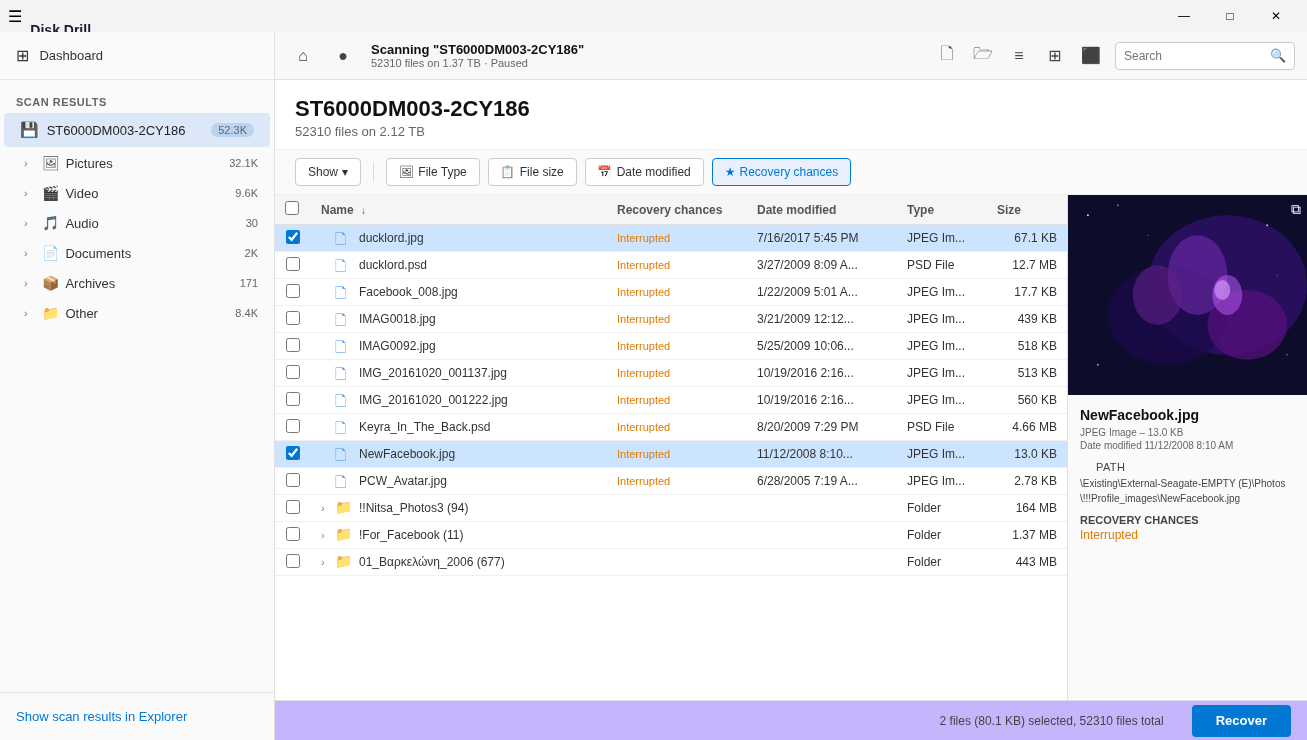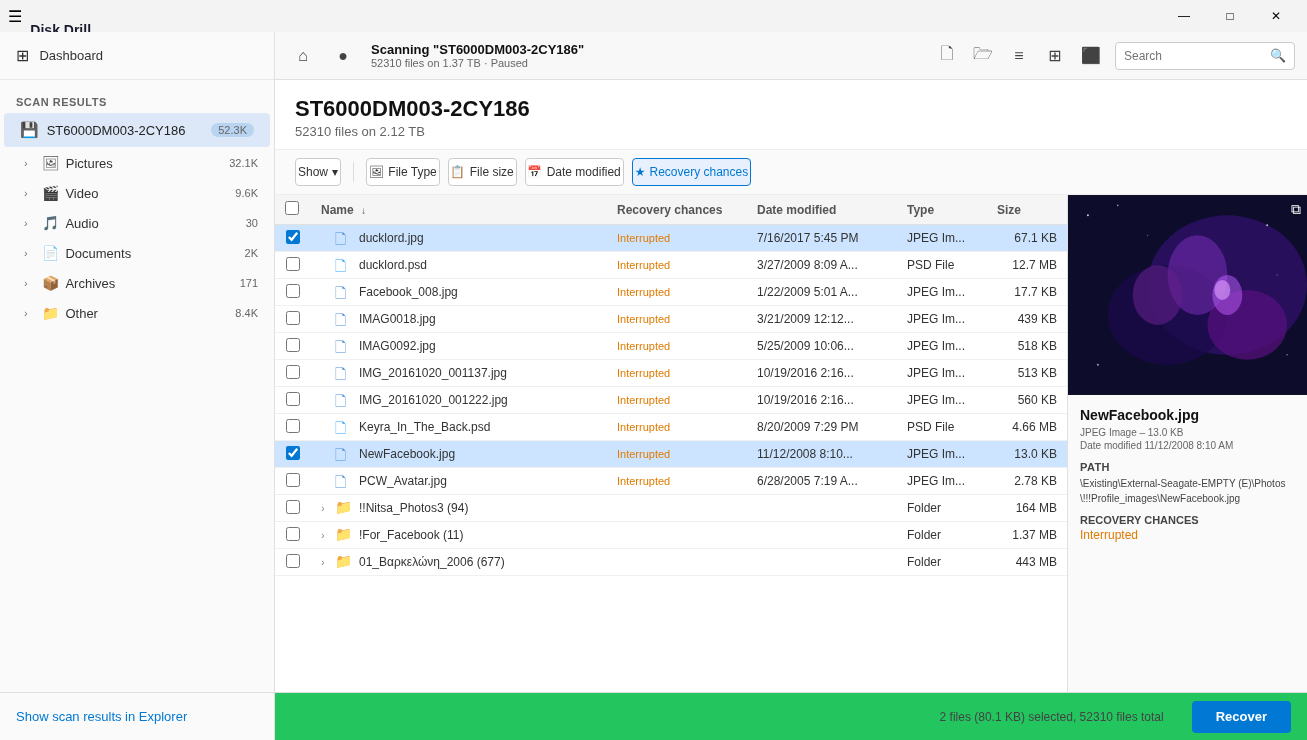--- a/index.html
+++ b/index.html
@@ -54,21 +54,21 @@
     .search-wrapper { position: relative; display: flex; align-items: center; }
     .search-wrapper .search-icon-inner { position: absolute; right: 8px; font-size: 13px; color: #666; pointer-events: none; }
 
     
     .page-header { padding: 16px 20px 10px; border-bottom: 1px solid #eee; }
     .page-title { font-size: 22px; font-weight: 600; color: #111; }
     .page-subtitle { font-size: 13px; color: #666; margin-top: 2px; }
 
     
     .filter-bar { display: flex; align-items: center; gap: 8px; padding: 8px 20px; border-bottom: 1px solid #eee; background: #fafafa; }
-    .filter-btn { display: flex; align-items: center; gap: 4px; border: 1px solid #ccc; border-radius: 4px; padding: 4px 2px; font-size: 12px; background: white; cursor: pointer; color: #333; height: 28px; }
+    .filter-btn { display: flex; align-items: center; gap: 4px; border: 1px solid #ccc; border-radius: 4px; padding: 4px 12px; font-size: 12px; background: white; cursor: pointer; color: #333; height: 28px; }
     .filter-btn.active { background: #e8f0fe; border-color: #0078d4; color: #0078d4; }
     .filter-separator { width: 1px; height: 20px; background: #ddd; margin: 0 4px; }
 
     
     .file-area { display: flex; flex: 1; overflow: hidden; }
     .file-list-container { flex: 1; overflow-y: auto; }
 
     
     .file-table { width: 100%; border-collapse: collapse; }
     .file-table thead tr { position: sticky; top: 0; background: #f5f5f5; z-index: 10; }
@@ -98,27 +98,27 @@
     .recovery-badge.interrupted { color: #e07b00; }
 
     
     .preview-panel { width: 240px; border-left: 1px solid #e0e0e0; background: #fafafa; display: flex; flex-direction: column; overflow-y: auto; }
     .preview-img-container { width: 100%; height: 200px; background: #1a1a2e; display: flex; align-items: center; justify-content: center; overflow: hidden; position: relative; }
     .preview-img-svg { width: 100%; height: 200px; }
     .preview-external-btn { position: absolute; top: 6px; right: 6px; background: transparent; border: none; color: white; cursor: pointer; font-size: 14px; }
     .preview-info { padding: 12px; }
     .preview-filename { font-size: 14px; font-weight: 600; color: #111; margin-bottom: 4px; }
     .preview-meta { font-size: 10px; color: #666; margin-bottom: 2px; }
-    .preview-section { font-size: 11px; font-weight: 700; color: #444; margin: 10px 0 3px; text-transform: uppercase; letter-spacing: 0.4px; }
+    .preview-section { font-size: 11px; font-weight: 400; color: #444; margin: 10px 16px 3px; text-transform: uppercase; letter-spacing: 0.4px; }
     .preview-path { font-size: 10px; color: #444; word-break: break-all; line-height: 1.5; }
     .preview-recovery-label { font-size: 11px; font-weight: 700; color: #444; margin: 8px 0 2px; text-transform: uppercase; }
     .preview-recovery-val { font-size: 12px; color: #e07b00; }
 
     
-    .bottom-bar { height: 48px; background: #22c55e; border-top: 1px solid #ddd; display: flex; align-items: center; padding: 0 16px; justify-content: flex-end; gap: 12px; }
+    .bottom-bar { height: 40px; background: #c4b5fd; border-top: 1px solid #ddd; display: flex; align-items: center; padding: 0 16px; justify-content: flex-end; gap: 12px; }
     .status-text { font-size: 12px; color: #444; flex: 1; text-align: right; padding-right: 16px; }
     .recover-btn { background: #0078d4; color: white; border: none; border-radius: 4px; padding: 6px 24px; font-size: 13px; font-weight: 600; cursor: pointer; height: 32px; }
   </style>
 </head>
 <body>
 
 <div class="titlebar">
   <div class="titlebar-left">
     <span style="font-size:16px;cursor:pointer;">☰</span>
     <span class="app-name">Disk Drill</span>

